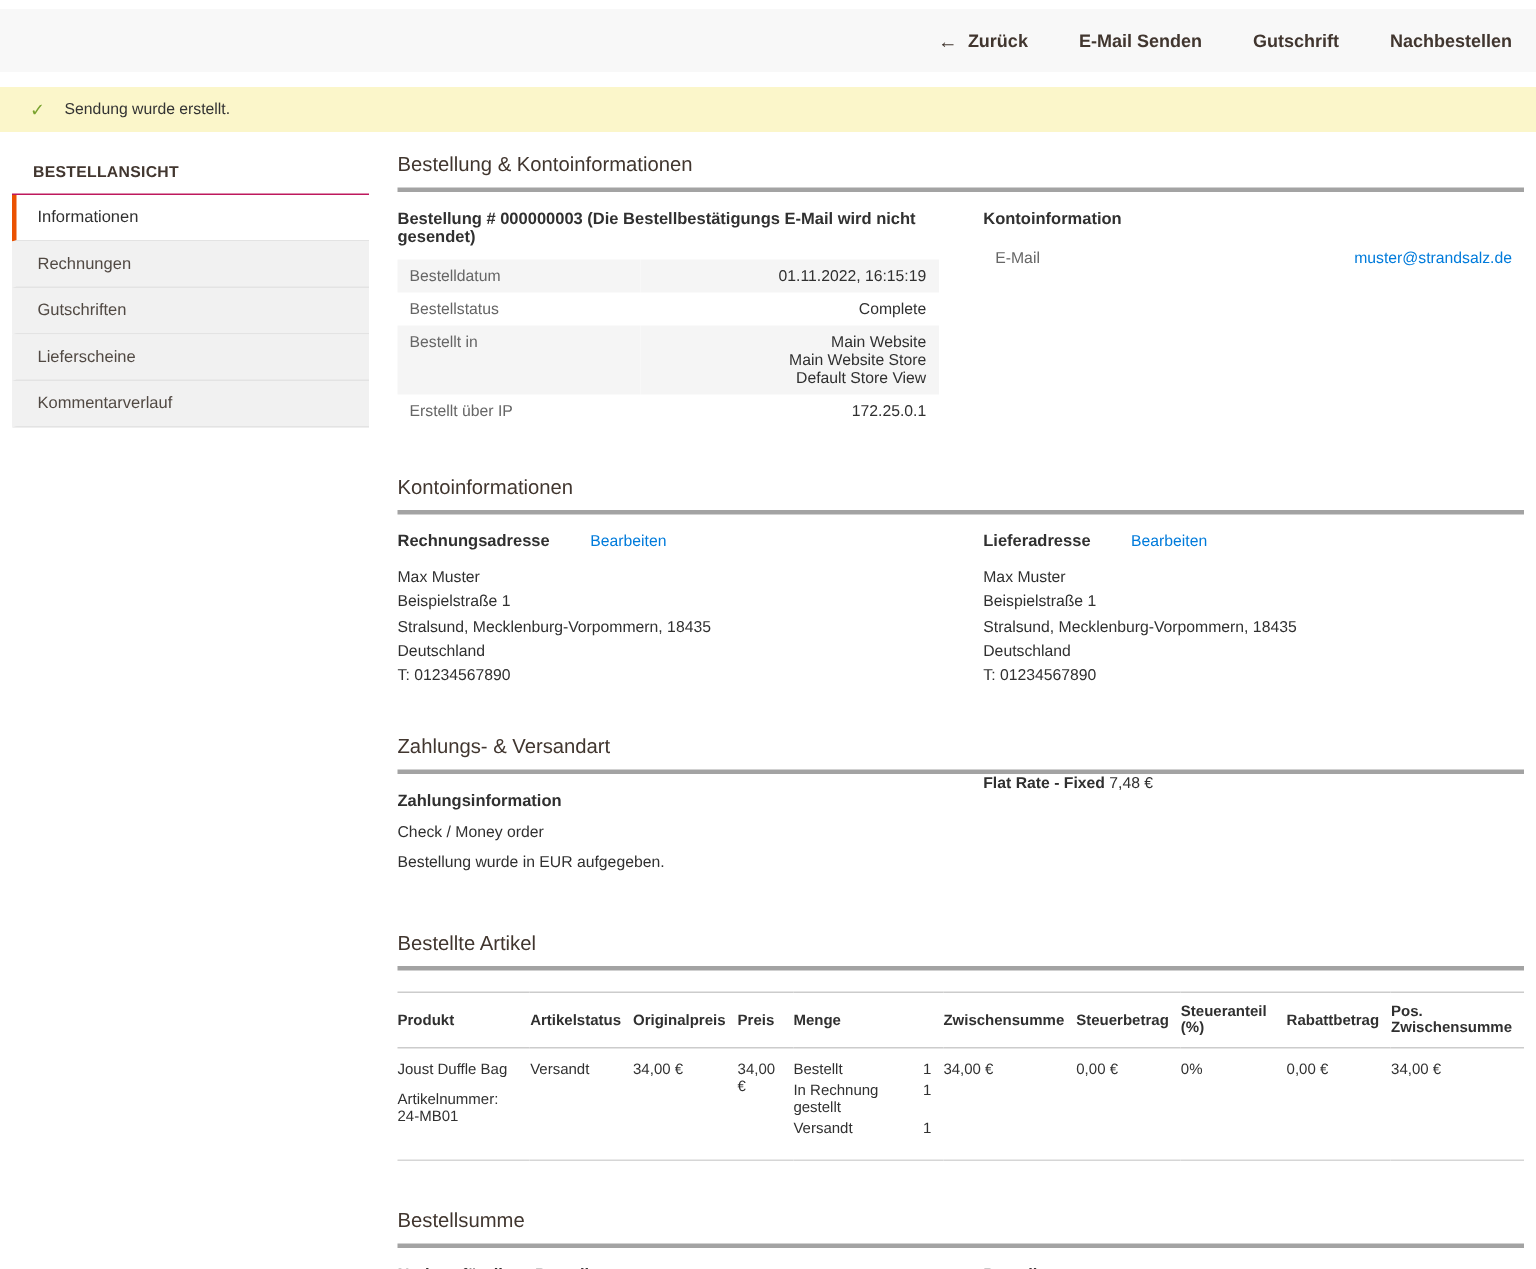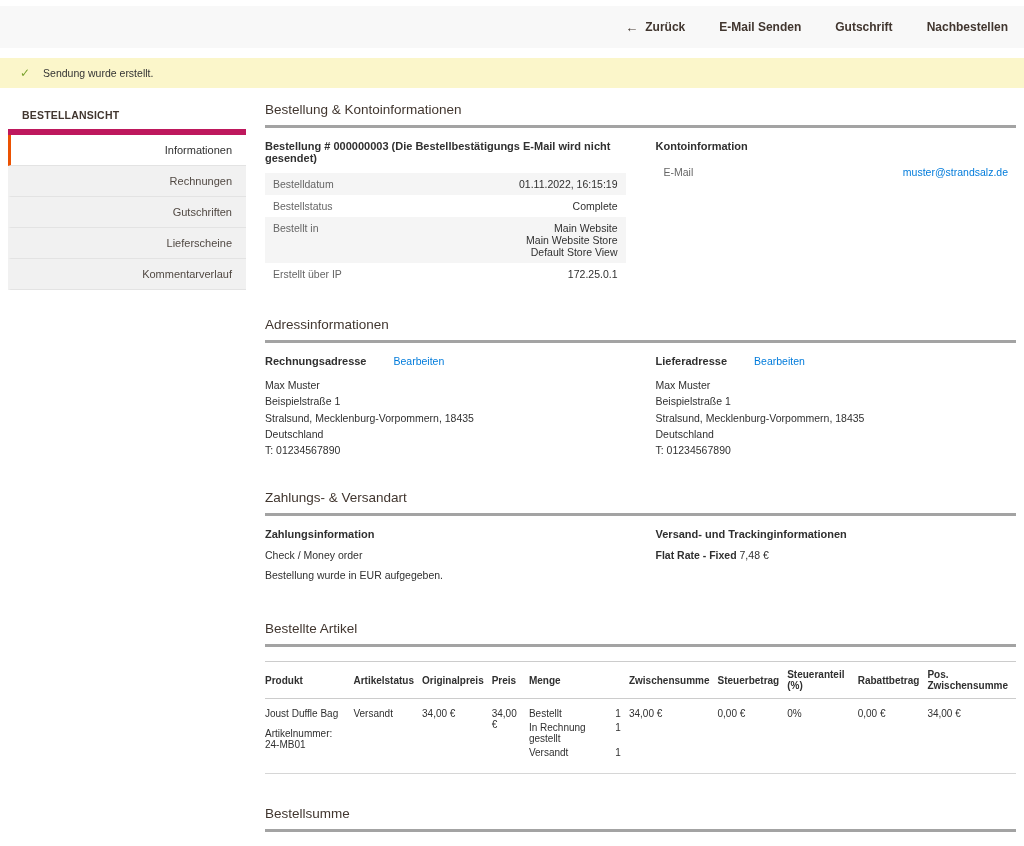--- a/index.html
+++ b/index.html
@@ -18,23 +18,23 @@
   .msg-check { color:#79a22e; font-weight:700; font-size:12px; margin-right:13px; }
   .msg-text { font-size:10.5px; color:#333; }
 
   
   .content { display:flex; margin-top:14px; }
   .sidebar { margin-left:8px; width:238px; flex:none; }
   .main { margin-left:19px; width:751px; flex:none; }
 
   
   .sidebar-title { font-size:10.5px; font-weight:700; letter-spacing:.2px; color:#41362f;
-    padding:7px 14px 8px; border-bottom:6px solid #be185d; }
+    padding:7px 14px 8px; border-bottom:1px solid #be185d; }
   .tab-item { font-size:11px; color:#514943; background:#f1f1f1; padding:9px 14px;
-    border-bottom:1px solid #e3e3e3; border-left:3px solid transparent; cursor:pointer;text-align:right; }
+    border-bottom:1px solid #e3e3e3; border-left:3px solid transparent; cursor:pointer; }
   .tab-item.active { background:#fff; border-left:3px solid #eb5202; color:#303030; }
 
   
   .section { margin-bottom:32px; }
   .section-title { font-size:13.5px; font-weight:400; color:#41362f; padding-bottom:8px;
     border-bottom:3px solid #a3a3a3; }
   .cols { display:flex; gap:30px; }
   .col { flex:1; min-width:0; }
   .sub-title { font-size:11px; font-weight:700; color:#303030; margin:12px 0 9px; }
 
@@ -135,21 +135,21 @@
                 <a href="#" class="lnk">muster@strandsalz.de</a>
               </td>
             </tr>
           </tbody>
             </table>
         </div>
       </div>
     </div>
 
     <div class="section">
-      <div class="section-title">Adressinformationen</div>
+      <div class="section-title">Kontoinformationen</div>
       <div class="cols">
         <div class="col">
           <div class="addr-head">
             <div class="sub-title">Rechnungsadresse</div>
             <a href="#" class="lnk edit-link">Bearbeiten</a>
           </div>
           <div class="addr-lines">
             <div>Max Muster</div>
             <div>Beispielstraße 1</div>
             <div>Stralsund, Mecklenburg-Vorpommern, 18435</div>
@@ -175,21 +175,20 @@
 
     <div class="section">
       <div class="section-title">Zahlungs- &amp; Versandart</div>
       <div class="cols">
         <div class="col">
           <div class="sub-title">Zahlungsinformation</div>
           <div class="pay-line">Check / Money order</div>
           <div class="pay-line">Bestellung wurde in EUR aufgegeben.</div>
         </div>
         <div class="col">
-          <div class="sub-title">Versand- und Trackinginformationen</div>
           <div class="ship-line">
             <b>Flat Rate - Fixed</b> <span>7,48 €</span>
           </div>
         </div>
       </div>
     </div>
 
     <div class="section">
       <div class="section-title">Bestellte Artikel</div>
       <table class="items-table">

